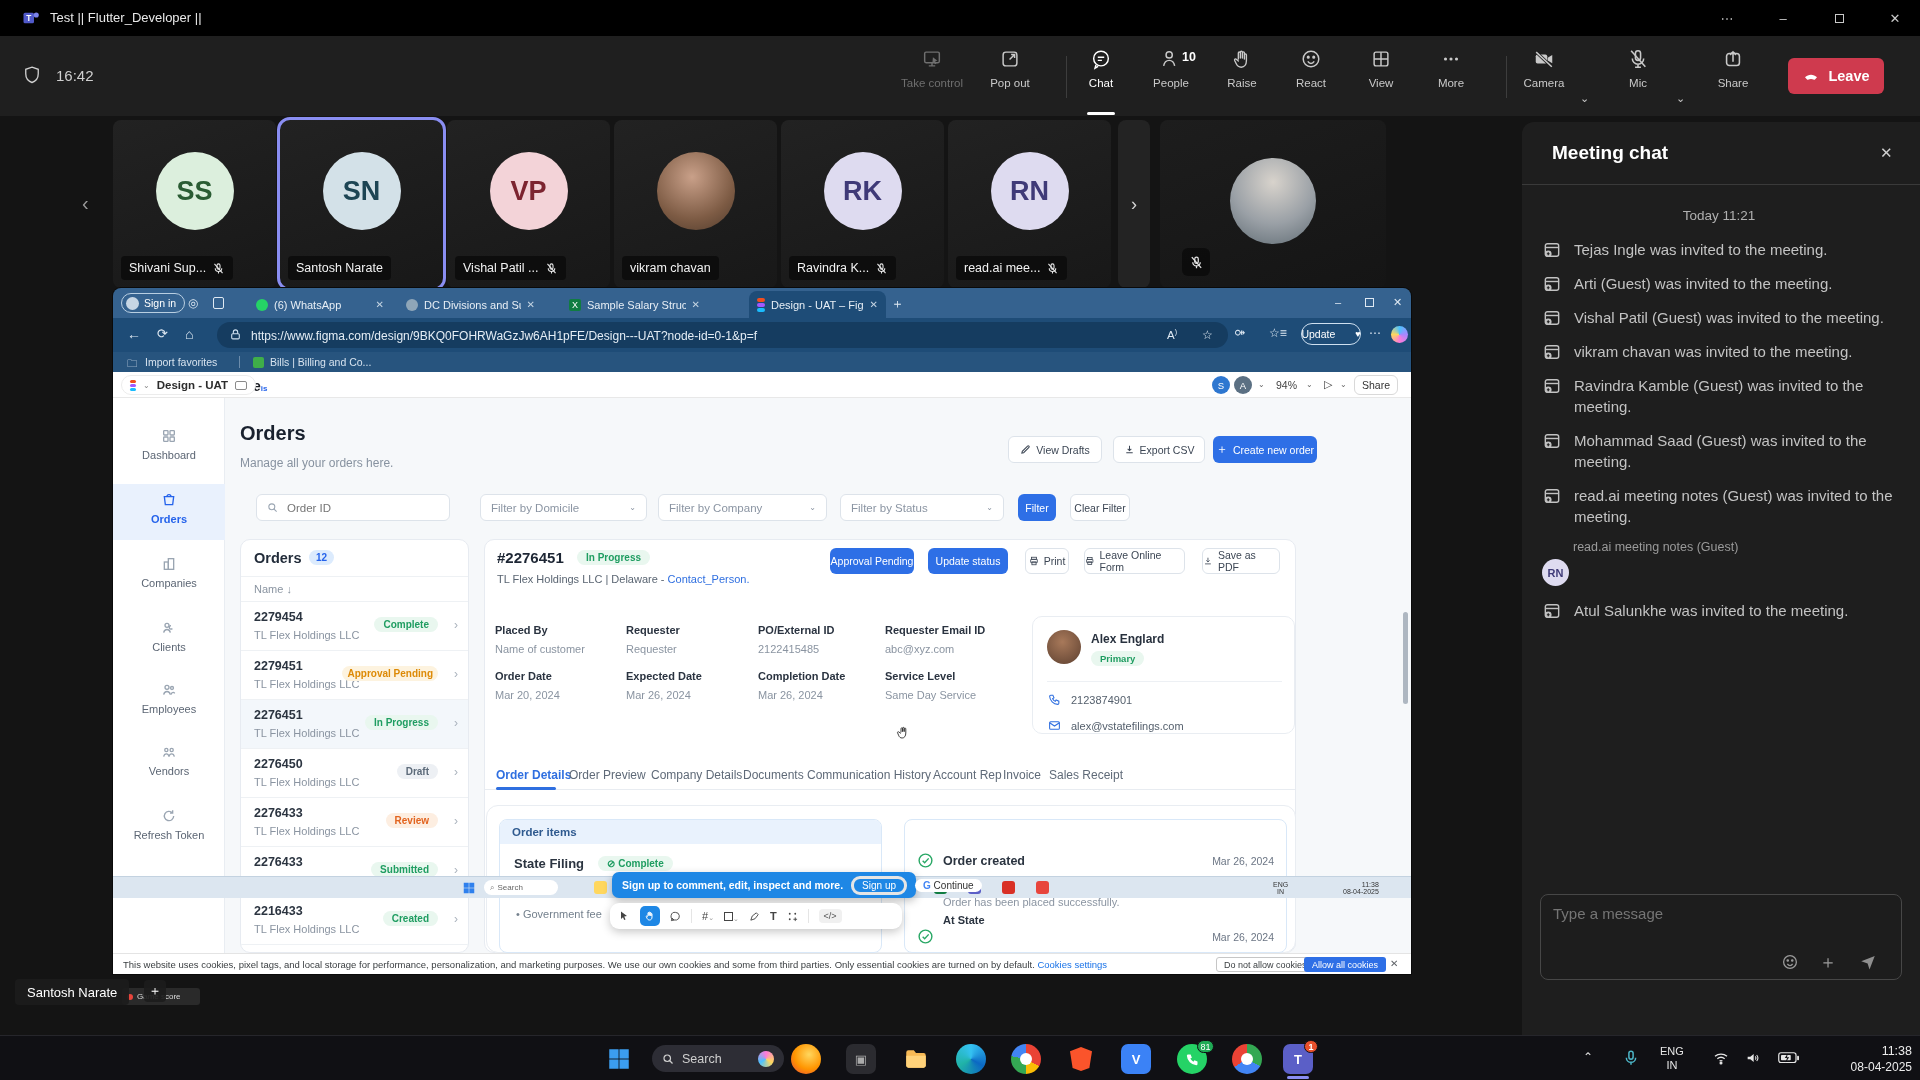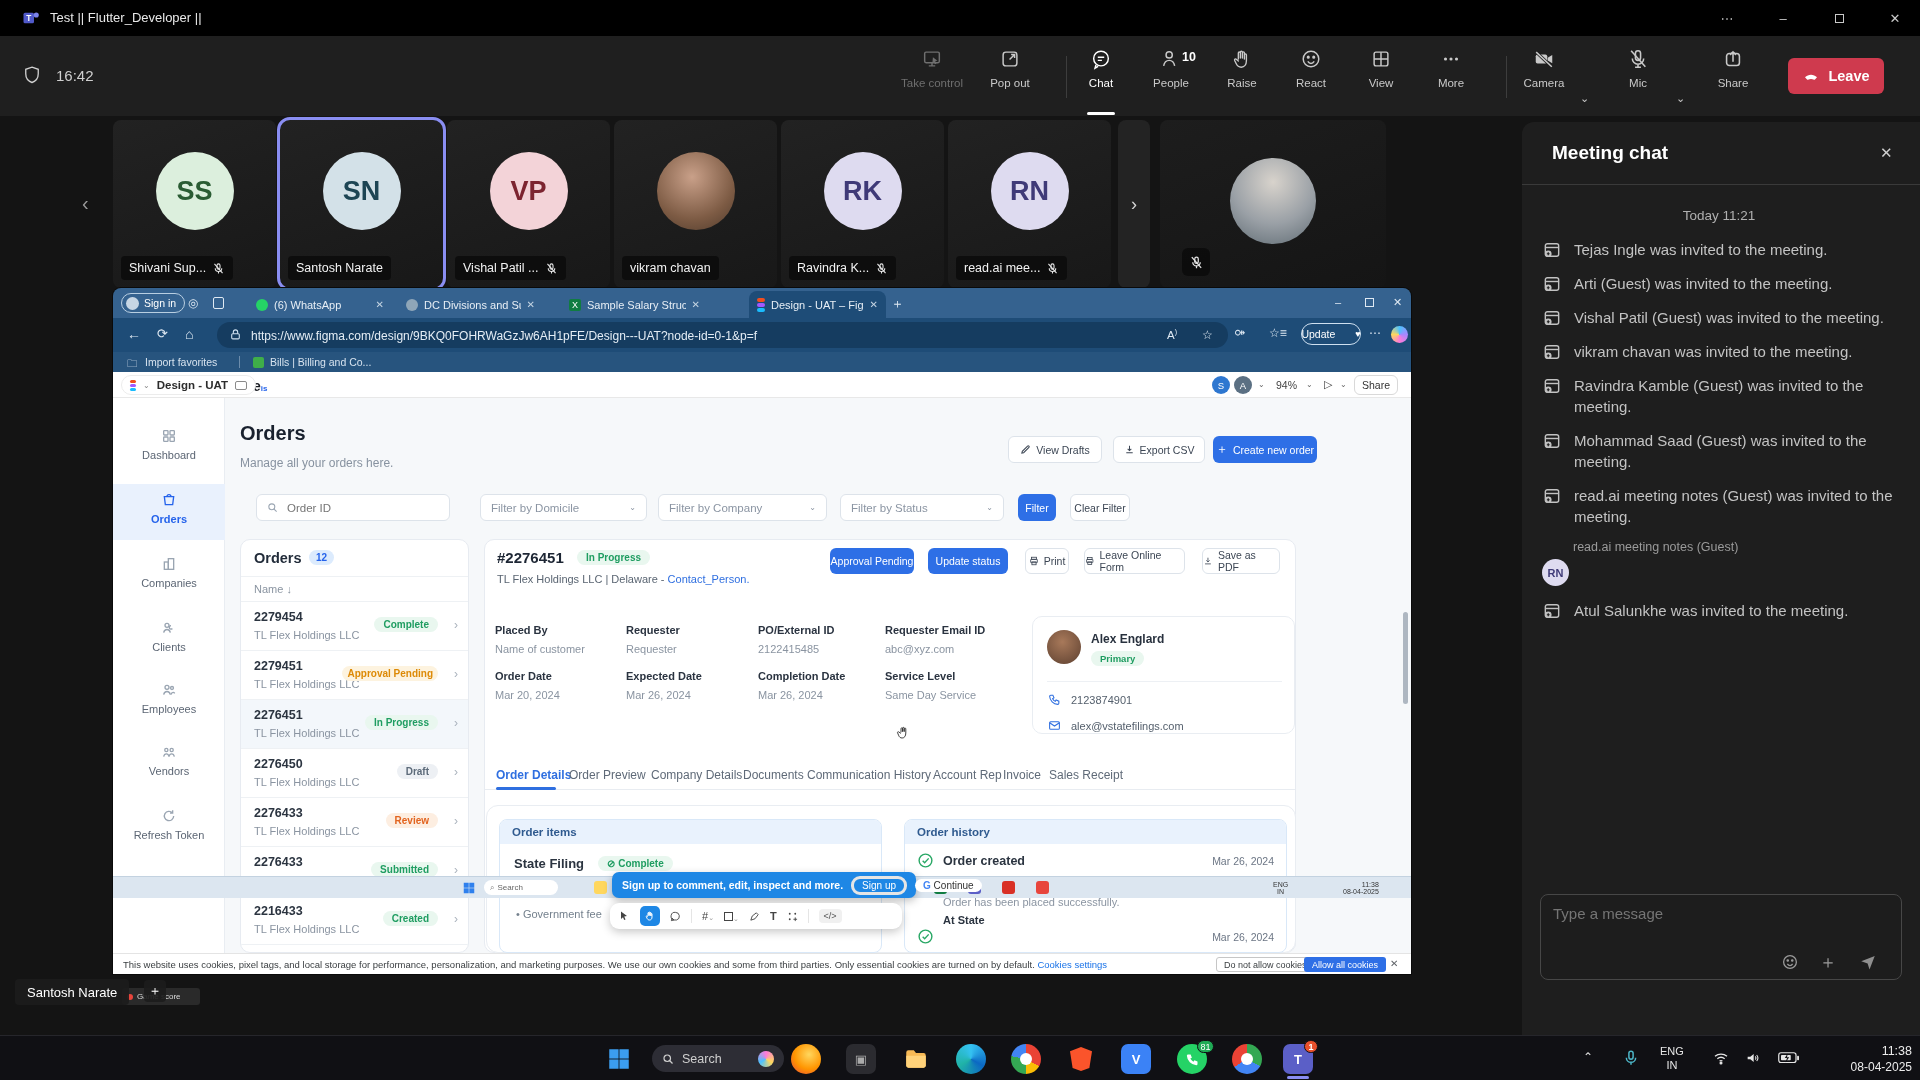--- a/index.html
+++ b/index.html
@@ -591,23 +591,20 @@
       <div class="panel" style="left:386px">
         <div class="panelhead">
             <span>Order items</span>
           </div>
         <span class="tx" style="left:14px;top:36px;font-size:13px;font-weight:bold;color:#2b3440">State Filing</span>
         <span class="bdg bg-green a" style="left:98px;top:36px">⊘ <span>Complete</span></span>
         <span class="tx" style="left:16px;top:66px;font-size:11px;color:#74808d;max-width:150px;overflow:hidden">•  <span>The filing fee for the a</span></span>
         <span class="tx" style="left:16px;top:88px;font-size:11px;color:#74808d">•  <span>Government fee</span></span>
       </div>
       <div class="panel" style="left:791px">
-        <div class="panelhead">
-            <span>Order history</span>
-          </div>
         <svg class="a" style="left:12px;top:32px" width="17" height="17" viewBox="0 0 24 24" fill="none" stroke="#2aa866" stroke-width="2">
             <circle cx="12" cy="12" r="9"></circle>
             <path d="M8 12.5l2.8 2.8L16.5 9"></path>
           </svg>
         <span class="tx" style="left:38px;top:34px;font-size:12.5px;font-weight:bold;color:#2b3440">Order created</span>
         <span class="tx" style="right:12px;top:35px;font-size:10.5px;color:#6c7685">Mar 26, 2024</span>
         <span class="tx" style="left:38px;top:54px;font-size:11.5px;color:#4c5664"><span>Processed by</span> <span style="color:#2f6fe0">Customer_Name</span></span>
         <span class="tx" style="left:38px;top:76px;font-size:11px;color:#8b95a2">Order has been placed successfully.</span>
         <svg class="a" style="left:12px;top:108px" width="17" height="17" viewBox="0 0 24 24" fill="none" stroke="#2aa866" stroke-width="2">
             <circle cx="12" cy="12" r="9"></circle>

